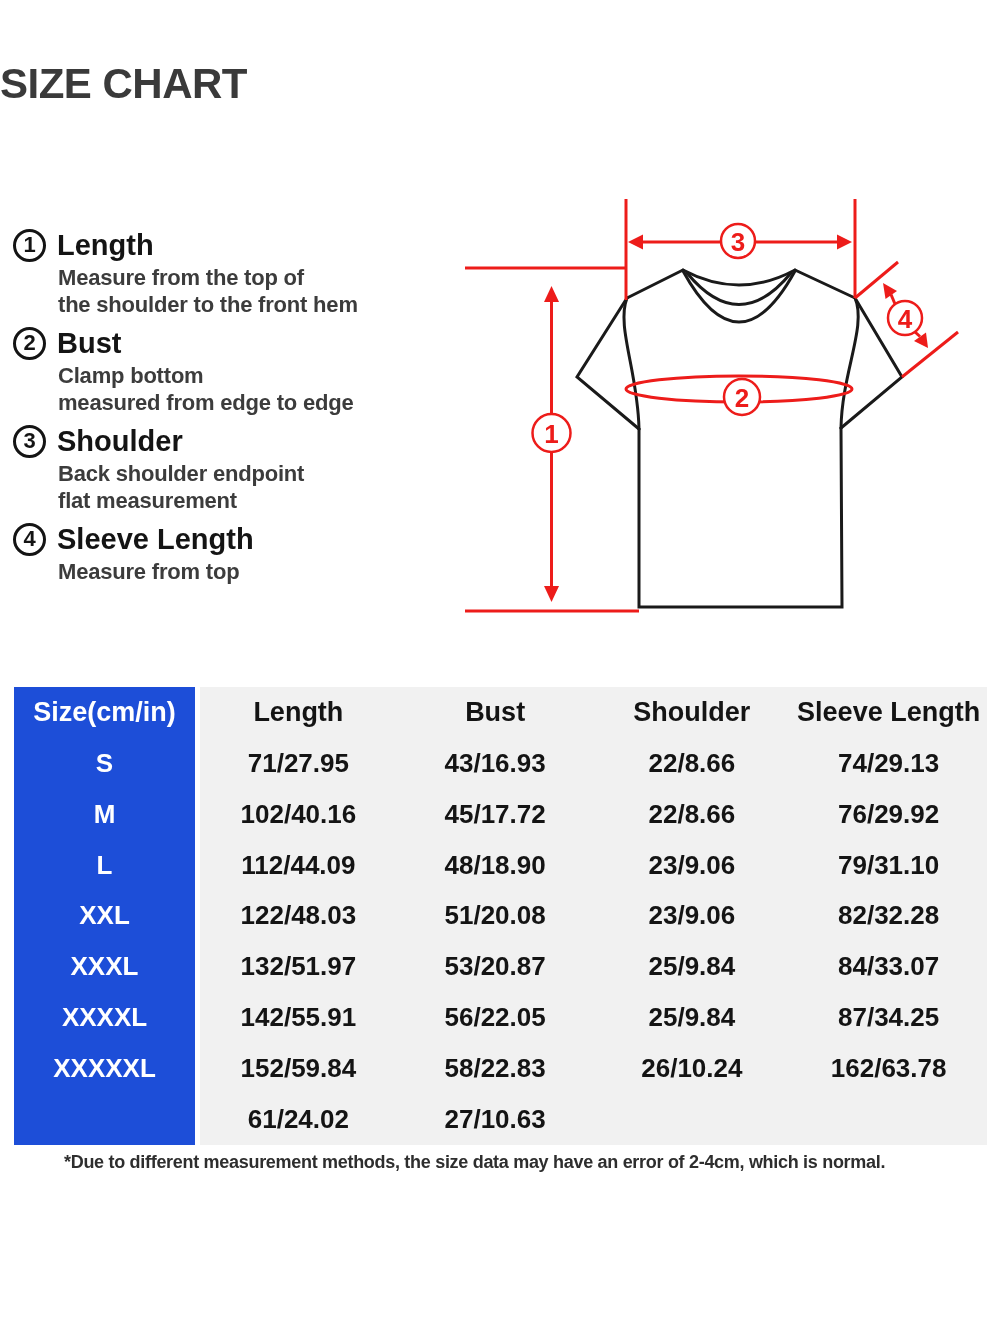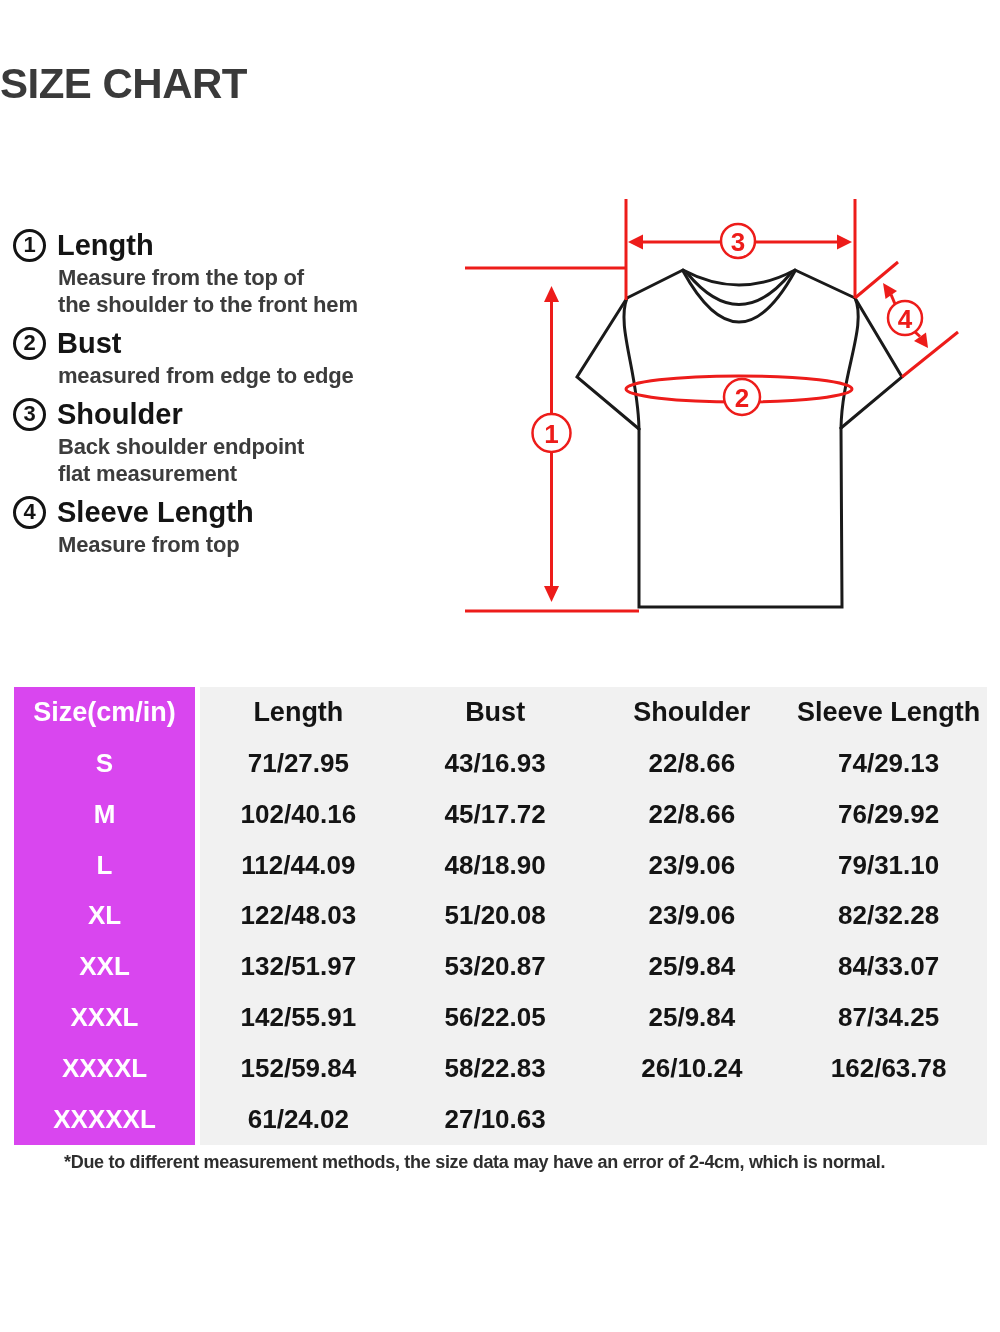--- a/index.html
+++ b/index.html
@@ -30,21 +30,21 @@
   .diagram text{
     font-family:"Liberation Sans", sans-serif;font-weight:bold;
     font-size:26px;fill:#ed1c1a;text-anchor:middle;dominant-baseline:central;
   }
   
   .size-table{
     position:absolute;left:14px;top:687px;width:973px;height:458px;
     display:flex;flex-direction:row;
   }
   .col-size{
-    width:181px;flex:0 0 auto;background:#d946ef;
+    width:181px;flex:0 0 auto;background:#1d4ed8;
     display:grid;grid-template-rows:repeat(9,1fr);
   }
   .col-gap{width:5px;flex:0 0 auto;background:#ffffff;}
   .data-area{
     flex:1 1 auto;background:#f1f1f1;
     display:grid;grid-template-columns:repeat(4,1fr);grid-template-rows:repeat(9,1fr);
   }
   .cell{
     display:flex;align-items:center;justify-content:center;
     font-weight:bold;font-size:26px;color:#141414;white-space:nowrap;
@@ -71,20 +71,21 @@
       <div>Measure from the top of</div>
       <div>the shoulder to the front hem</div>
     </div>
   </div>
   <div class="instr-item">
     <div class="instr-head">
       <span class="badge">2</span>
       <span class="instr-title">Bust</span>
     </div>
     <div class="instr-desc">
+      <div>Clamp bottom</div>
       <div>measured from edge to edge</div>
     </div>
   </div>
   <div class="instr-item">
     <div class="instr-head">
       <span class="badge">3</span>
       <span class="instr-title">Shoulder</span>
     </div>
     <div class="instr-desc">
       <div>Back shoulder endpoint</div>
@@ -153,21 +154,20 @@
     <text x="465" y="139">4</text>
   </g>
 </svg>
 
 <div class="size-table">
   <div class="col-size">
     <div class="cell hdr">Size(cm/in)</div>
     <div class="cell">S</div>
     <div class="cell">M</div>
     <div class="cell">L</div>
-    <div class="cell">XL</div>
     <div class="cell">XXL</div>
     <div class="cell">XXXL</div>
     <div class="cell">XXXXL</div>
     <div class="cell">XXXXXL</div>
   </div>
   <div class="col-gap"></div>
   <div class="data-area">
     <div class="cell hdr">Length</div>
     <div class="cell hdr">Bust</div>
     <div class="cell hdr">Shoulder</div>

